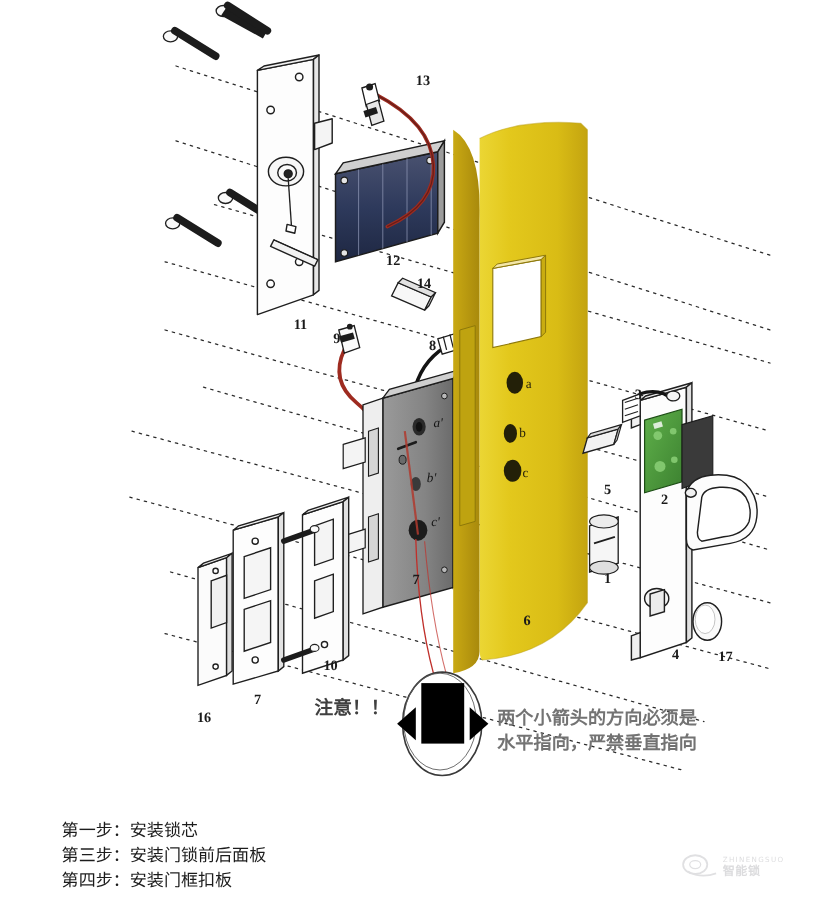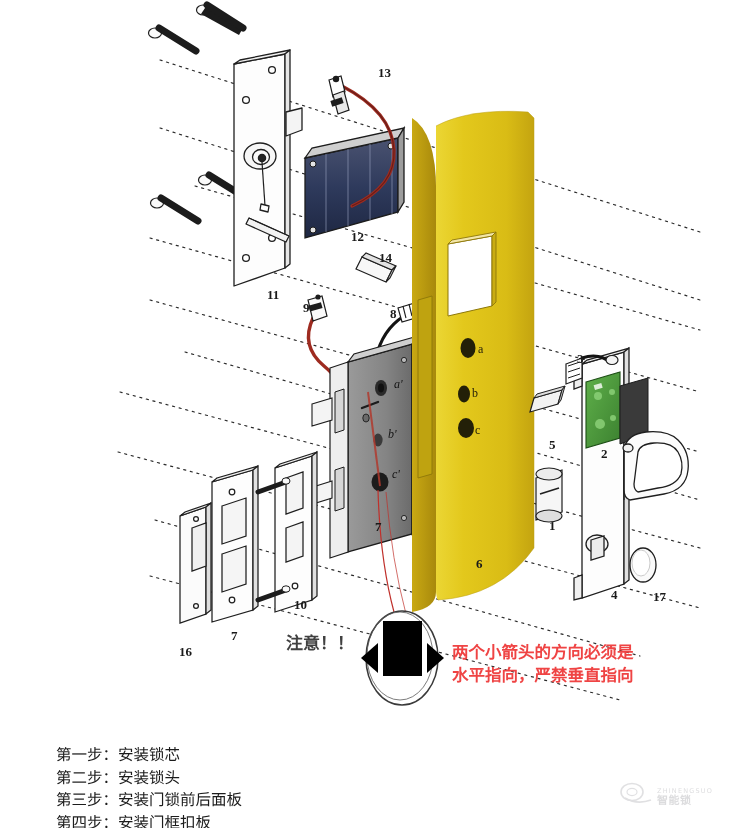--- a/index.html
+++ b/index.html
@@ -65,21 +65,21 @@
     letter-spacing: 0px;
     white-space: nowrap;
   }
   #warning-text {
     position: absolute;
     left: 452px;
     top: 641px;
     font-family: "DejaVu Sans", "Liberation Sans", sans-serif;
     font-size: 16.5px;
     font-weight: bold;
-    color: #ef4444;
+    color: #737373;
     line-height: 1.42;
     white-space: nowrap;
   }
 
   
   #steps {
     position: absolute;
     left: 56px;
     top: 744px;
     font-family: "DejaVu Sans", "Liberation Sans", sans-serif;
@@ -94,21 +94,21 @@
 
   
   #watermark {
     position: absolute;
     left: 619px;
     top: 769px;
     width: 126px;
     height: 38px;
     opacity: 0.30;
     display: flex;
-    align-items: flex-end;
+    align-items: center;
     gap: 4px;
     pointer-events: none;
   }
   #watermark .wm-text {
     font-family: "DejaVu Sans", "Liberation Sans", sans-serif;
     font-size: 11px;
     font-weight: bold;
     color: #8e8e94;
     line-height: 1.08;
     letter-spacing: 0.5px;
@@ -433,21 +433,20 @@
   <div class="hole-label onmetal" style="left:392px; top:468px;">c'</div>
 
   <div id="warning-label">注意！！</div>
   <div id="warning-text">
     <div>两个小箭头的方向必须是</div>
     <div>水平指向，严禁垂直指向</div>
   </div>
 
   <div id="steps">
     <div class="step-line">第一步：安装锁芯</div>
-    <div class="step-line">第二步：安装锁头</div>
     <div class="step-line">第三步：安装门锁前后面板</div>
     <div class="step-line">第四步：安装门框扣板</div>
   </div>
 
   <div id="watermark">
     <svg width="34" height="26" viewBox="0 0 34 26">
       <ellipse cx="13" cy="11" rx="11" ry="8.5" fill="none" stroke="#9a9aa0" stroke-width="1.6"></ellipse>
       <path d="M6 17 Q18 24 32 19" fill="none" stroke="#9a9aa0" stroke-width="1.6"></path>
       <ellipse cx="13" cy="11" rx="5" ry="3.6" fill="none" stroke="#9a9aa0" stroke-width="1.1"></ellipse>
     </svg>

